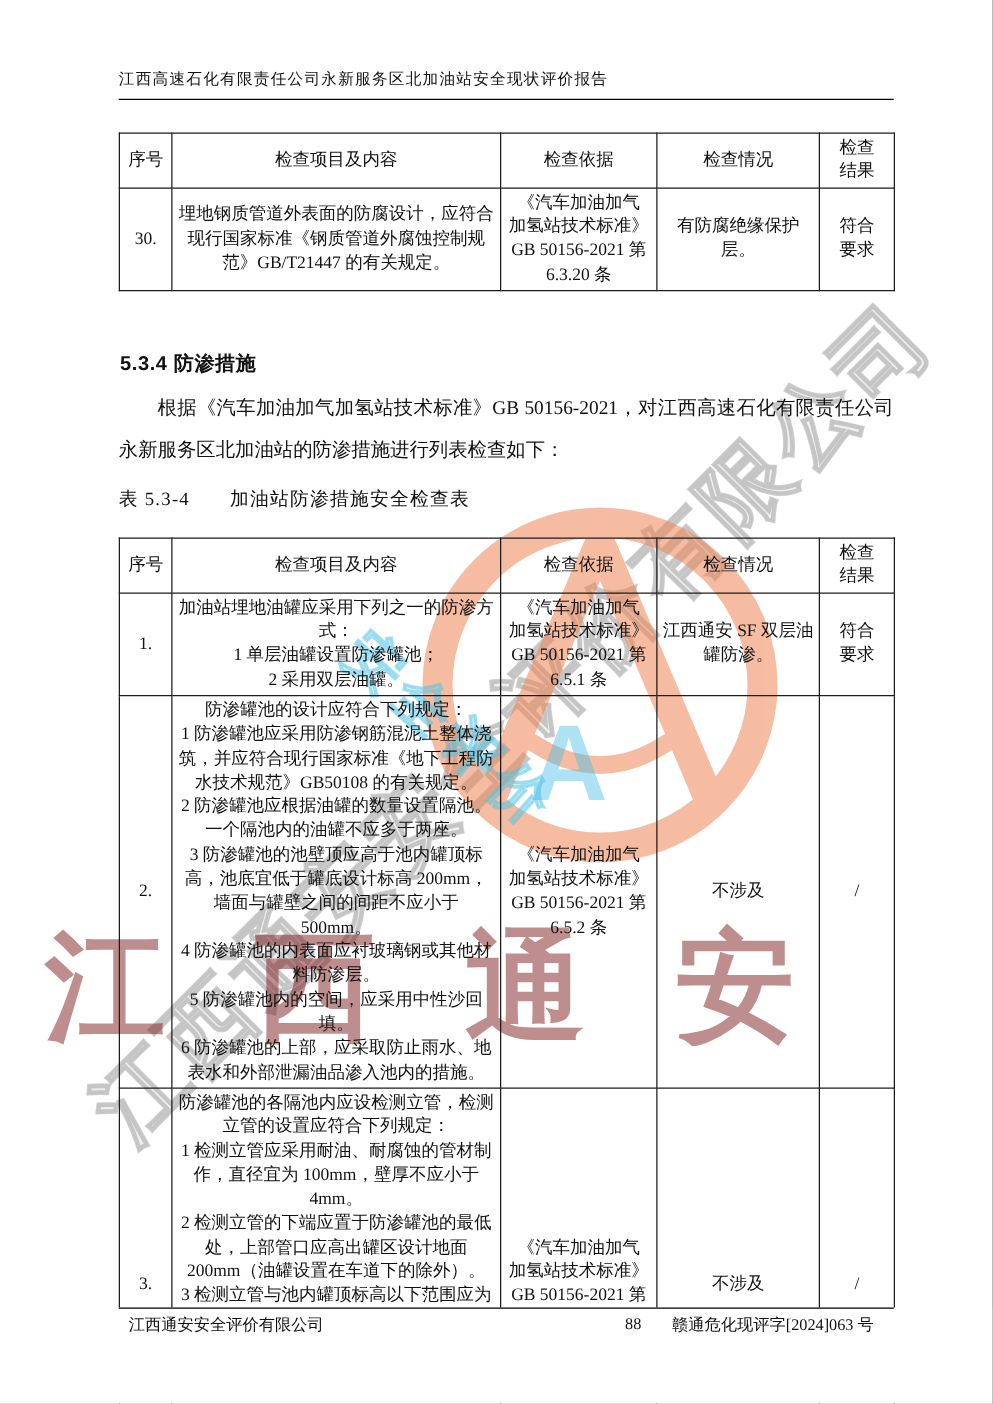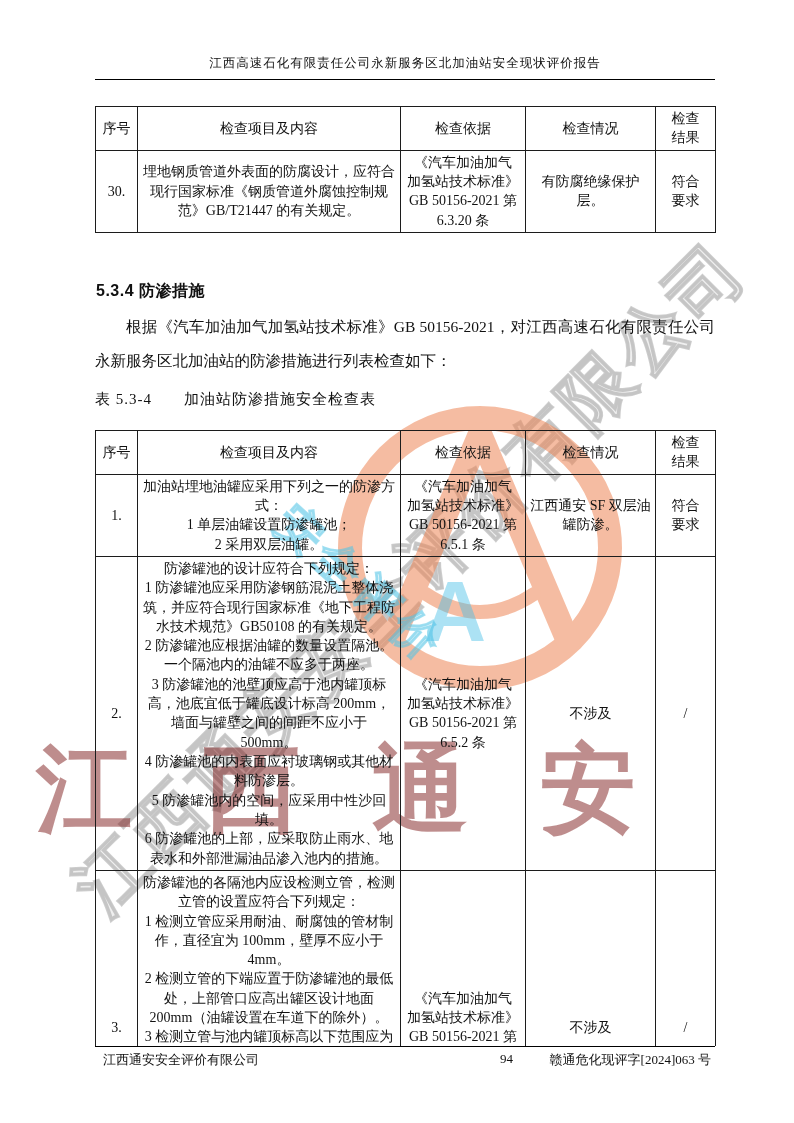--- a/index.html
+++ b/index.html
@@ -41,21 +41,21 @@
   .wm-red{
     position:absolute;left:36px;top:726px;
     font-family:Liberation Mono, monospace;
     font-size:96px;font-weight:bold;letter-spacing:72px;white-space:nowrap;
     color:#7f1d1d;opacity:0.5;
   }
   
   .content{position:absolute;inset:0;z-index:2;}
   .header-title{
     position:absolute;top:55px;left:95px;width:620px;
-    text-align:center;font-size:12.5px;letter-spacing:1px;
+    text-align:left;font-size:12.5px;letter-spacing:1px;
   }
   .header-rule{
     position:absolute;top:79px;left:95px;width:620px;
     border-top:1.6px solid #000;
   }
   .doc-table{
     position:absolute;left:95px;width:620px;
     border-collapse:collapse;table-layout:fixed;margin-top:12px;
   }
   .doc-table.t1{top:94px;}
@@ -86,21 +86,21 @@
   }
   
   .footer{
     position:absolute;left:0;top:1046px;width:794px;height:77px;
     background:#ffffff;z-index:3;
   }
   .footer-rule{margin-left:95px;width:620px;border-top:1.8px solid #000;}
   .footer-row{position:relative;margin-left:95px;width:620px;height:24px;}
   .footer-company{position:absolute;left:8px;top:4px;font-size:13px;}
   .footer-page{position:absolute;left:405px;top:4px;font-size:13px;}
-  .footer-doc{position:absolute;right:4px;top:4px;font-size:13px;}
+  .footer-doc{position:absolute;right:16px;top:4px;font-size:13px;}
 </style>
 </head>
 <body>
 
 <div class="page">
 
   <div class="wm-layer">
     <div class="wm-diagonal">江西通安安全评价有限公司</div>
     <svg class="wm-logo" width="300" height="300" viewBox="0 0 300 300">
       <circle cx="150" cy="150" r="130" fill="none" stroke="#ee8757" stroke-width="24"></circle>
@@ -218,18 +218,18 @@
         <td>/</td>
       </tr>
     </tbody>
       </table>
   </div>
 
   <div class="footer">
     <div class="footer-rule"></div>
     <div class="footer-row">
       <span class="footer-company">江西通安安全评价有限公司</span>
-      <span class="footer-page">94</span>
+      <span class="footer-page">88</span>
       <span class="footer-doc">赣通危化现评字[2024]063 号</span>
     </div>
   </div>
 
 </div>
 
 </body></html>

